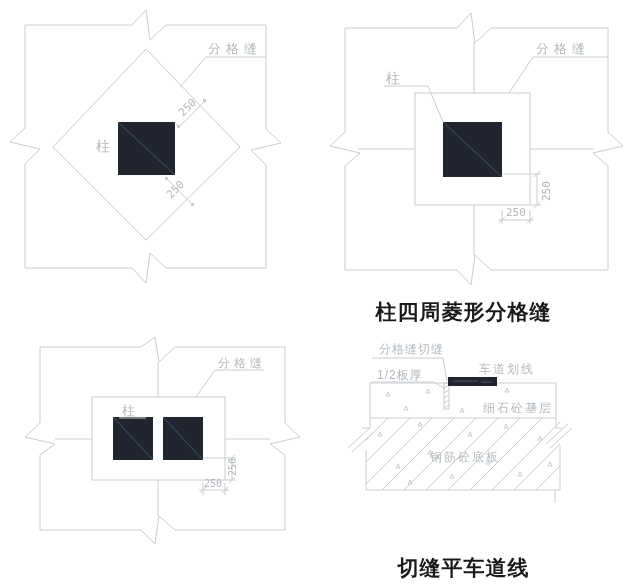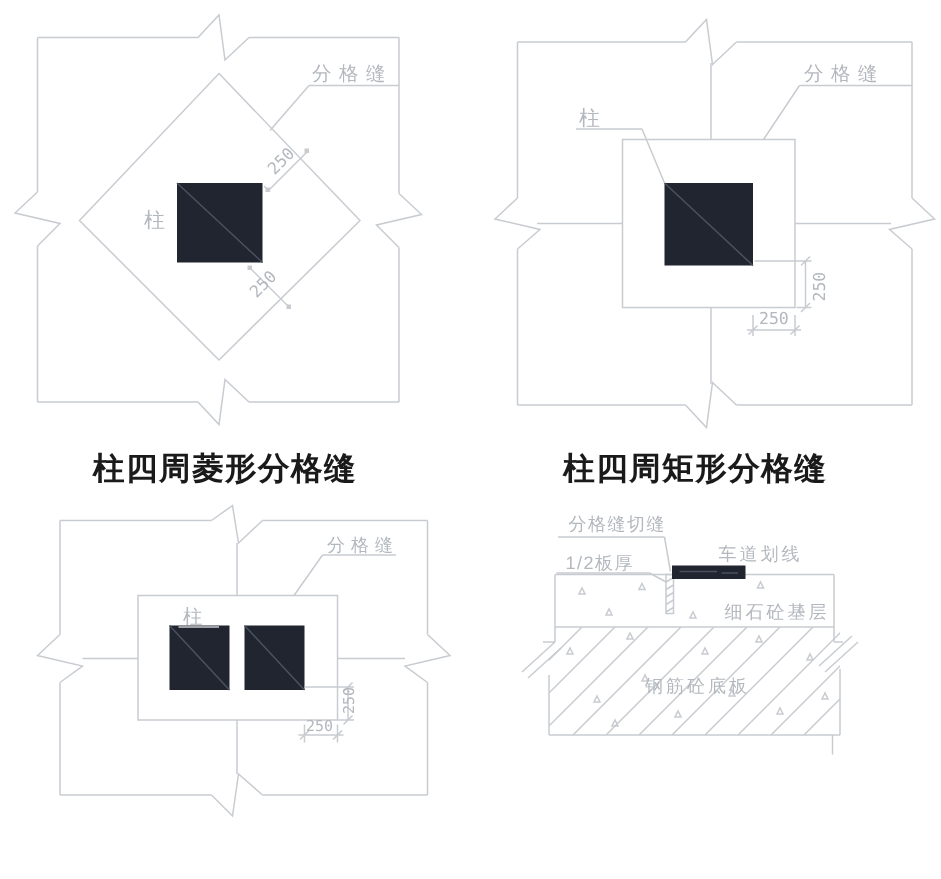--- a/index.html
+++ b/index.html
@@ -46,21 +46,20 @@
       <rect class="dot" x="203" y="99" width="3" height="3"></rect>
       <text transform="translate(183,117) rotate(-45)" font-size="11" class="dimtxt">250</text>
     </g>
     <g>
       <path class="ln" d="M167,179 L193,205"></path>
       <rect class="dot" x="165" y="177" width="3" height="3"></rect>
       <rect class="dot" x="191" y="203" width="3" height="3"></rect>
       <text transform="translate(171,199) rotate(-45)" font-size="11" class="dimtxt">250</text>
     </g>
   </svg>
-  <div class="caption" style="left:0;top:298px;width:300px">柱四周菱形分格缝</div>
 
   <svg class="panel" style="left:300px;top:0" width="327" height="296" viewBox="0 0 327 296">
     <g class="ln">
       <path d="M45,28 H157 M191,28 H308 M45,270 H157 M191,270 H308
                M45,28 V132 M45,166 V270 M308,28 V132 M308,166 V270"></path>
       <polyline points="157,28 171,13 175,43 191,28"></polyline>
       <polyline points="157,270 171,285 175,255 191,270"></polyline>
       <polyline points="45,132 30,146 60,153 45,166"></polyline>
       <polyline points="308,132 323,146 293,153 308,166"></polyline>
       <rect x="115" y="93" width="115" height="112"></rect>
@@ -78,21 +77,21 @@
     </g>
     <g>
       <path class="ln" d="M203,174 H241 M231,205 H241 M237,174 V205 M234,177 L240,171 M234,208 L240,202"></path>
       <text transform="translate(250,201) rotate(-90)" font-size="11" class="dimtxt">250</text>
     </g>
     <g>
       <path class="ln" d="M202,210 V224 M230,210 V224 M198,220 H234 M199,223 L205,217 M227,223 L233,217"></path>
       <text x="206" y="216" font-size="11" class="dimtxt">250</text>
     </g>
   </svg>
-  <div class="caption" style="left:300px;top:298px;width:327px">柱四周矩形分格缝</div>
+  <div class="caption" style="left:300px;top:298px;width:327px">柱四周菱形分格缝</div>
 
   <svg class="panel" style="left:0;top:336px" width="310" height="250" viewBox="0 0 310 250">
     <g class="ln">
       <path d="M40,11 H141 M175,11 H285 M40,194 H141 M175,194 H285
                M40,11 V87 M40,119 V194 M285,11 V87 M285,119 V194"></path>
       <polyline points="141,11 155,1 159,26 175,11"></polyline>
       <polyline points="141,194 155,208 159,180 175,194"></polyline>
       <polyline points="40,87 25,101 55,108 40,119"></polyline>
       <polyline points="285,87 300,101 270,108 285,119"></polyline>
       <rect x="92" y="61" width="133" height="83"></rect>
@@ -156,14 +155,15 @@
       <text x="79" y="17" font-size="12" letter-spacing="1" class="gtxt">分格缝切缝</text>
     </g>
     <g>
       <path class="ln" d="M71,46 H133 M133,46 L144,52"></path>
       <text x="77" y="43" font-size="12" letter-spacing="1" class="gtxt">1/2板厚</text>
     </g>
     <text x="179" y="37" font-size="12" letter-spacing="2" class="gtxt">车道划线</text>
     <text x="183" y="76" font-size="12" letter-spacing="2" class="gtxt">细石砼基层</text>
     <text x="130" y="125" font-size="12" letter-spacing="2" class="gtxt">钢筋砼底板</text>
   </svg>
+  <div class="caption" style="left:300px;top:554px;width:327px">切缝平车道线</div>
 
 </div>
 
 </body></html>

